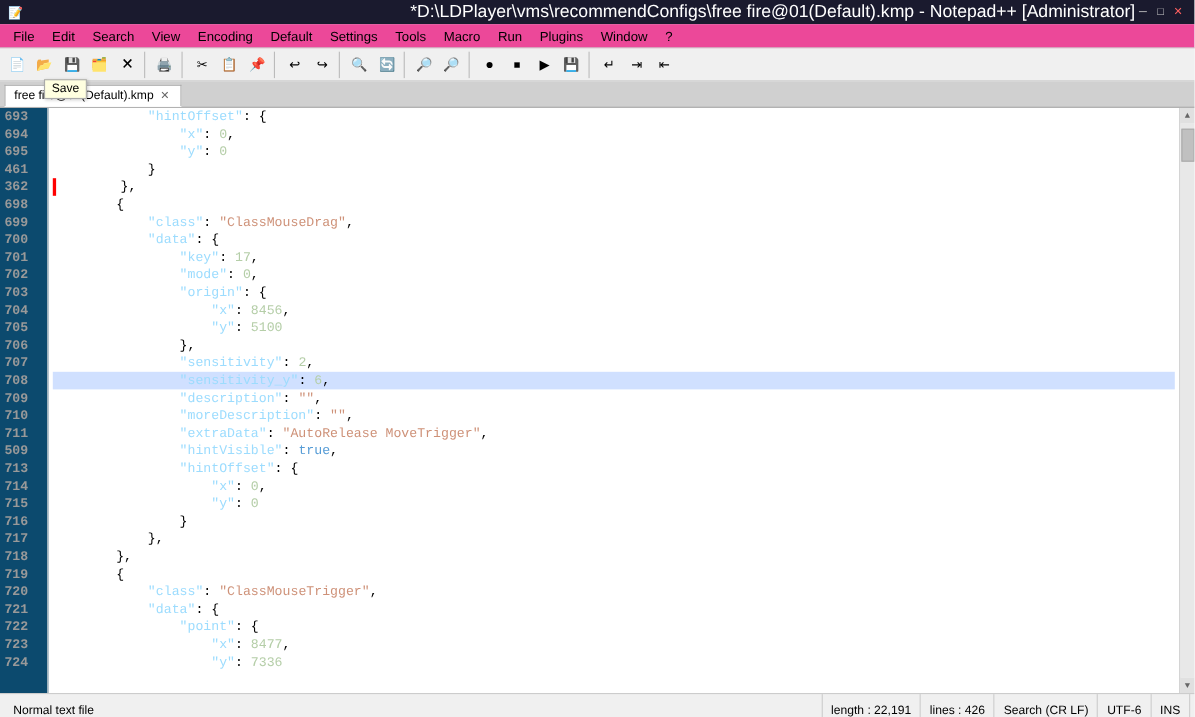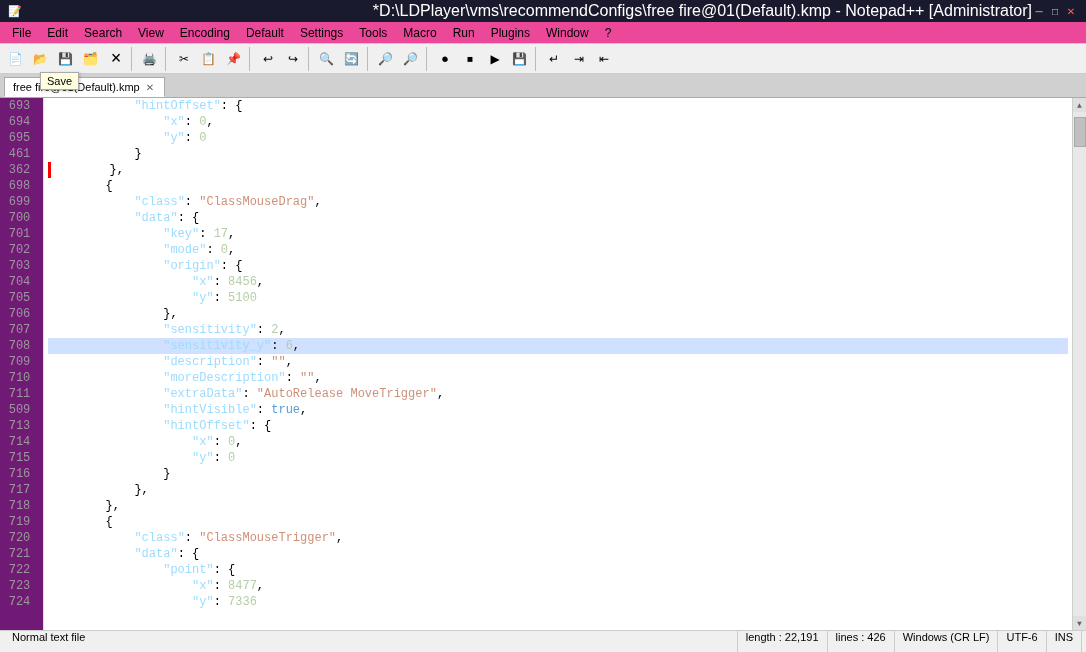--- a/index.html
+++ b/index.html
@@ -127,30 +127,31 @@
     
     #editor-container {
       display: flex;
       flex: 1;
       overflow: hidden;
       background: #fff;
     }
 
     
     #line-numbers {
-      background: #701a75;
+      background: #0c4a6e;
       border-right: 1px solid #ddd;
       padding: 0 4px;
       min-width: 44px;
-      text-align: center;
+      text-align: left;
       color: #999;
       font-size: 12px;
       line-height: 16px;
       overflow: hidden;
       user-select: none;
+      font-weight: bold;
     }
     .line-num {
       height: 16px;
       padding-right: 4px;
       font-family: 'Courier New', Courier, monospace;
     }
 
     
     #code-area {
       flex: 1;
@@ -218,21 +219,21 @@
       font-family: Arial, sans-serif;
       font-size: 11px;
       padding: 0 4px;
       gap: 0;
     }
     .status-segment {
       padding: 0 8px;
       border-right: 1px solid #ccc;
       height: 100%;
       display: flex;
-      align-items: flex-start;
+      align-items: flex-end;
     }
     .status-segment:first-child { flex: 1; }
   </style>
 </head>
 <body>
 
 <div id="title-bar">
   <div id="title-icon" style="font-size:11px;">📝</div>
   <div id="title-text" style="flex:1;text-align:right;font-family:Arial,sans-serif;font-size:16px;">*D:\LDPlayer\vms\recommendConfigs\free fire@01(Default).kmp - Notepad++ [Administrator]</div>
   <div id="title-controls" style="display:flex;gap:2px;">
@@ -349,21 +350,21 @@
   <div class="status-segment">
     <span>Normal text file</span>
   </div>
   <div class="status-segment">
     <span>length : 22,191</span>
   </div>
   <div class="status-segment">
     <span>lines : 426</span>
   </div>
   <div class="status-segment">
-    <span>Windows (CR LF)</span>
+    <span>Search (CR LF)</span>
   </div>
   <div class="status-segment">
     <span>UTF-6</span>
   </div>
   <div class="status-segment">
     <span>INS</span>
   </div>
 </div>
 
 </body></html>

